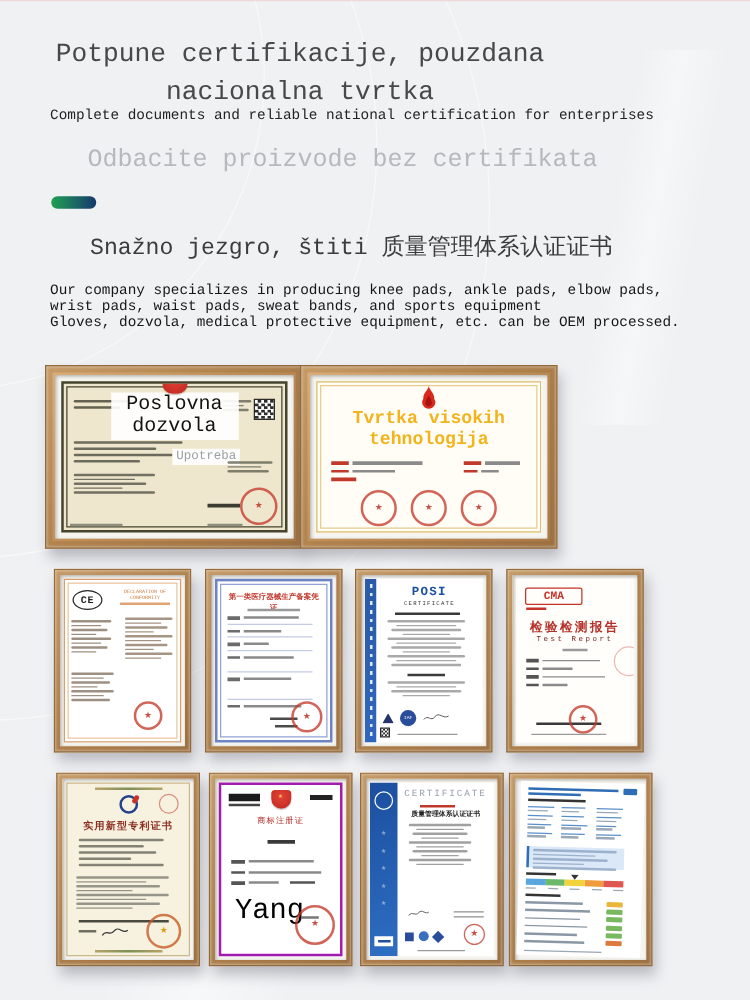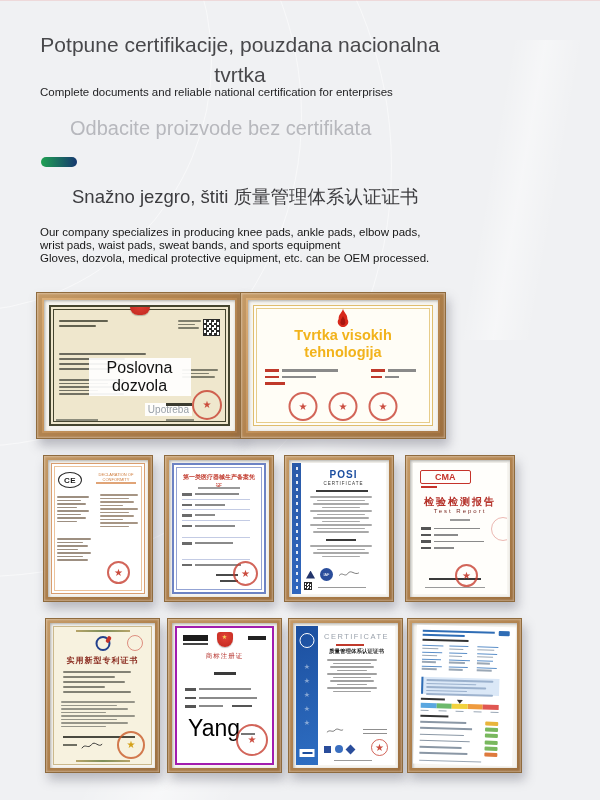--- a/index.html
+++ b/index.html
@@ -1,17 +1,17 @@
 <!DOCTYPE html>
 <html><head>
 <meta charset="utf-8">
 <style>
   html,body{margin:0;padding:0;}
   .page{position:relative;width:600px;height:800px;overflow:hidden;
-    background:#f0f1f3;font-family:Liberation Sans, sans-serif;}
+    background:#f0f1f3;font-family:Liberation Mono, monospace;}
   .page::before{content:"";position:absolute;top:0;left:0;right:0;height:1px;
     background:rgba(236,205,205,.65);z-index:9;}
   
   .arc{position:absolute;border:1px solid rgba(255,255,255,.55);border-radius:50%;}
   .band{position:absolute;pointer-events:none;}
   
   .title{position:absolute;left:30px;top:30px;width:420px;text-align:center;
     font-size:21px;line-height:30px;font-weight:500;color:#48484b;}
   .subtitle{position:absolute;left:40px;top:86px;font-size:11.5px;color:#232325;}
   .tagline{position:absolute;left:70px;top:117px;font-size:20px;color:#b7b8bd;}
@@ -47,21 +47,21 @@
   .seal{position:absolute;border-radius:50%;border:2px solid rgba(197,58,43,.78);
     display:flex;align-items:center;justify-content:center;color:rgba(197,58,43,.9);}
   .seal::after{content:"★";font-size:10px;line-height:1;}
   
   .emblem{position:absolute;background:radial-gradient(circle at 50% 35%,#e24338,#bf261d);
     border-radius:3px 3px 8px 8px;box-shadow:0 1px 1px rgba(0,0,0,.25);}
   .emblem::after{content:"★";position:absolute;left:50%;top:2px;transform:translateX(-50%);
     font-size:6px;color:#f6d35c;line-height:1;}
   .qr{position:absolute;border:1px solid #2b2b2b;
     background:conic-gradient(#2b2b2b 25%,#fff 0 50%,#2b2b2b 0 75%,#fff 0) 0 0/5px 5px;}
-  .whitebox{background:rgba(255,255,255,.92);padding:1px 3px;margin-top:44px;}
+  .whitebox{background:rgba(255,255,255,.92);padding:1px 3px;}
 </style>
 </head>
 <body>
 
 <div class="page">
 
   <div class="arc" style="width:500px;height:500px;left:-290px;top:-190px"></div>
   <div class="arc" style="width:660px;height:660px;left:-360px;top:-215px"></div>
   <div class="arc" style="width:820px;height:820px;left:-430px;top:-245px"></div>
   <div class="band" style="left:-160px;top:430px;width:760px;height:460px;background:linear-gradient(115deg,transparent 42%,rgba(255,255,255,.5) 50%,transparent 58%)"></div>

